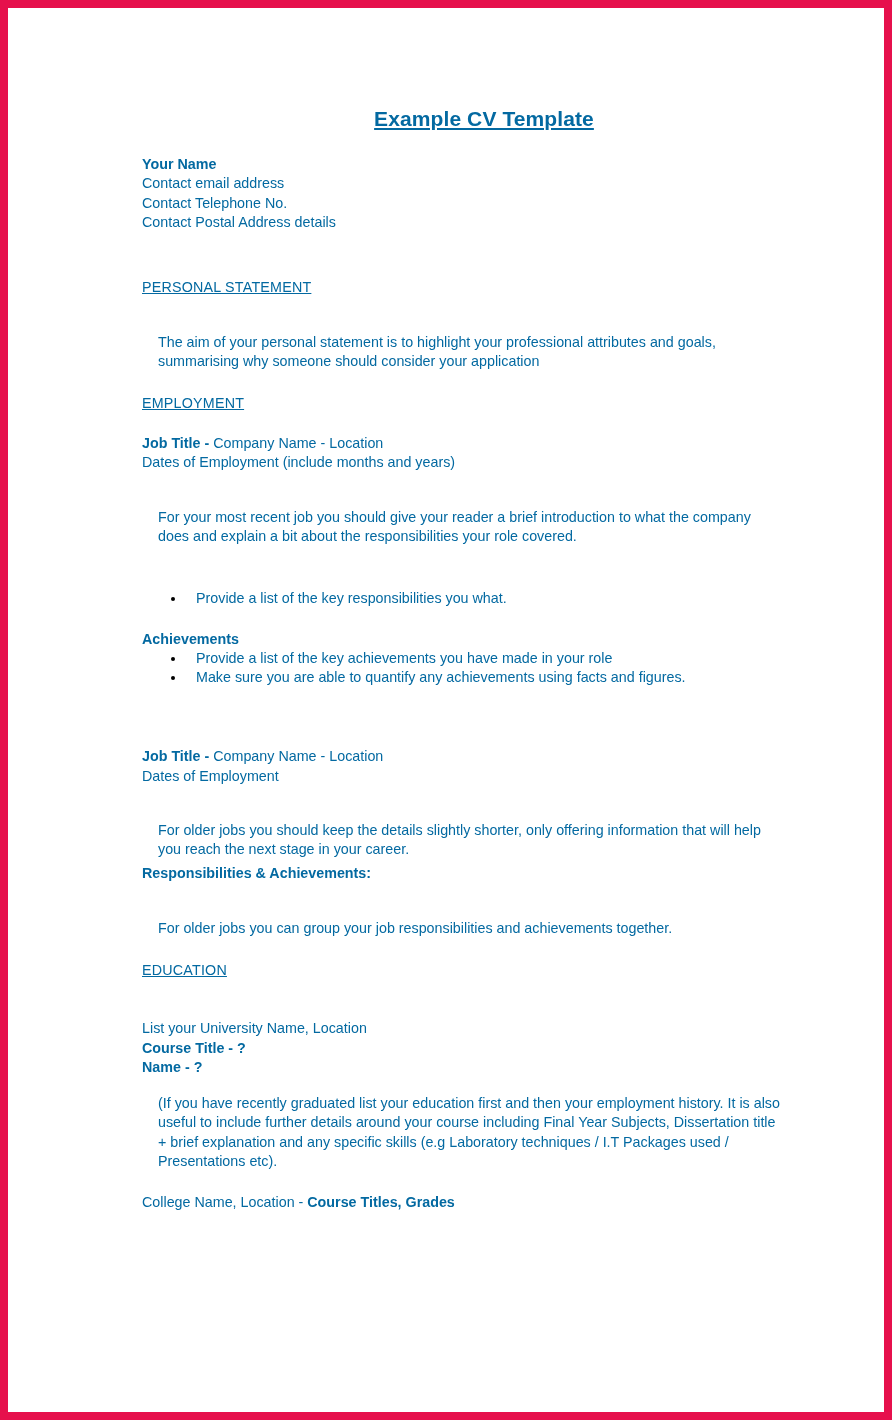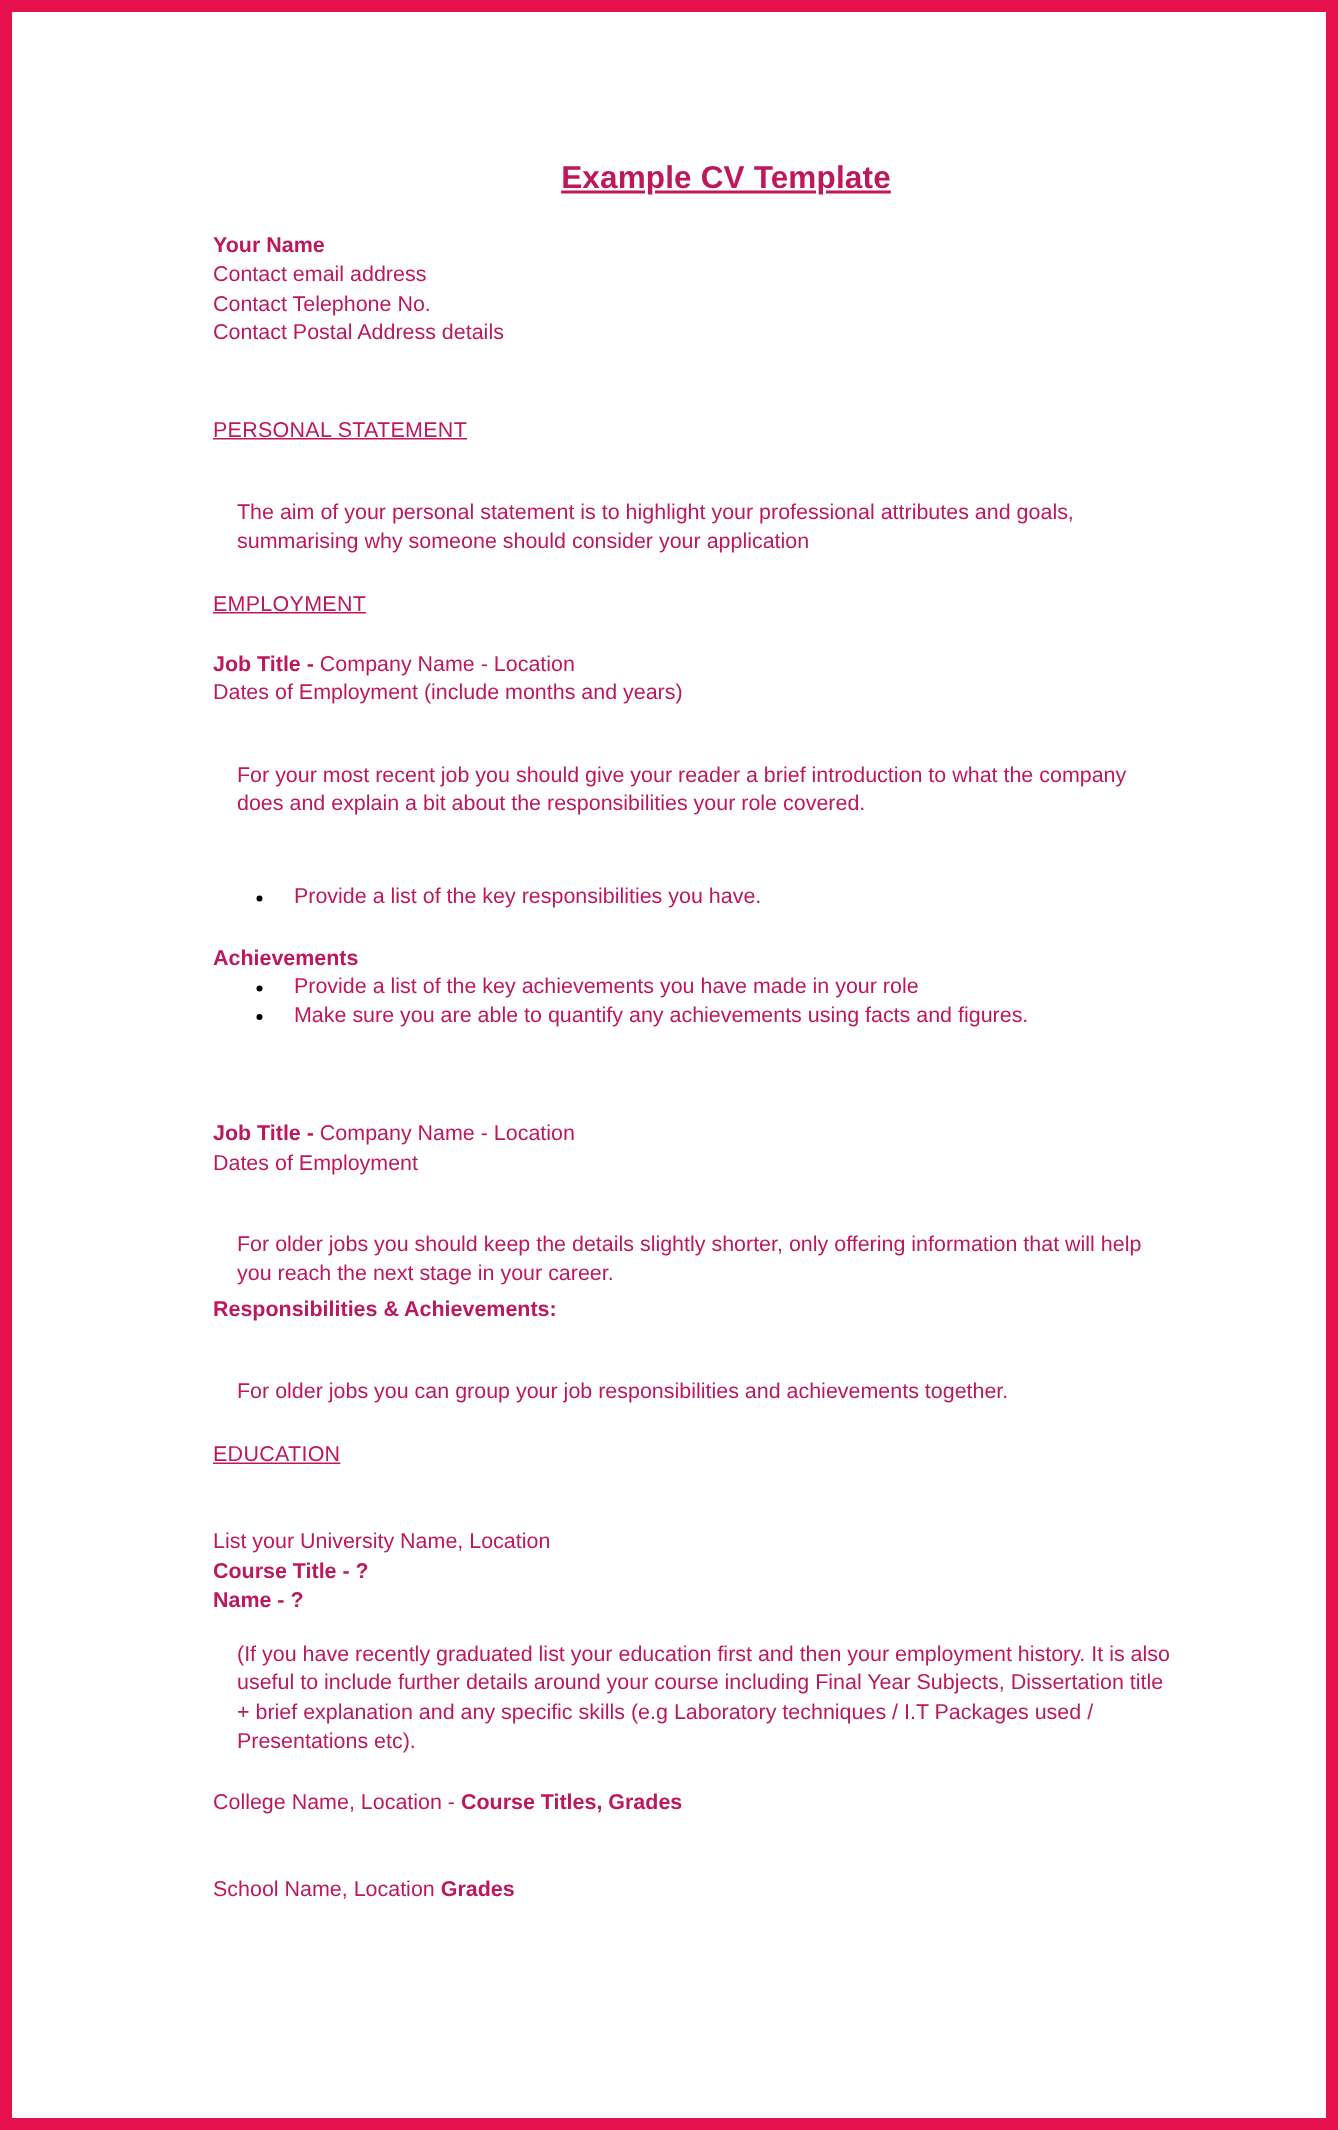--- a/index.html
+++ b/index.html
@@ -9,21 +9,21 @@
   }
   .page {
     position: relative;
     width: 892px;
     height: 1420px;
     box-sizing: border-box;
     background: #ffffff;
     border: 8px solid #e6104c;
     overflow: hidden;
     font-family: "Liberation Sans", sans-serif;
-    color: #be185d;
+    color: #0369a1;
   }
   .doc-title {
     text-align: center;
     font-size: 21px;
     font-weight: bold;
     text-decoration: underline;
     margin: 0;
     padding: 0;
     position: absolute;
     left: 216px;
@@ -100,21 +100,21 @@
 
   <div class="block" style="top:426px;">
     <span class="bold">Job Title -</span><span> Company Name - Location</span>
   </div>
   <div class="block" style="top:445px;">Dates of Employment (include months and years)</div>
 
   <div class="block p" style="top:484px;">For your most recent job you should give your reader a brief introduction to what the company does and explain a bit about the responsibilities your role covered.</div>
 
 
   <ul class="bullets block" style="top:581px;">
-    <li>Provide a list of the key responsibilities you have.</li>
+    <li>Provide a list of the key responsibilities you what.</li>
   </ul>
 
   <div class="block sub-head" style="top:622px;">Achievements</div>
 
   <ul class="bullets block" style="top:641px;">
     <li>Provide a list of the key achievements you have made in your role</li>
     <li>Make sure you are able to quantify any achievements using facts and figures.</li>
   </ul>
 
   <div class="block" style="top:739px;">
@@ -132,17 +132,14 @@
 
   <div class="block" style="top:1011px;">List your University Name, Location</div>
   <div class="block bold" style="top:1031px;">Course Title - ?</div>
   <div class="block bold" style="top:1050px;">Name - ?</div>
   <div class="block p" style="top:1070px;">(If you have recently graduated list your education first and then your employment history. It is also useful to include further details around your course including Final Year Subjects, Dissertation title + brief explanation and any specific skills (e.g Laboratory techniques / I.T Packages used / Presentations etc).</div>
 
   <div class="block" style="top:1185px;">
     <span>College Name, Location - </span><span class="bold">Course Titles, Grades</span>
   </div>
 
-  <div class="block" style="top:1243px;">
-    <span>School Name, Location </span><span class="bold">Grades</span>
-  </div>
 
 </div>
 
 </body></html>

